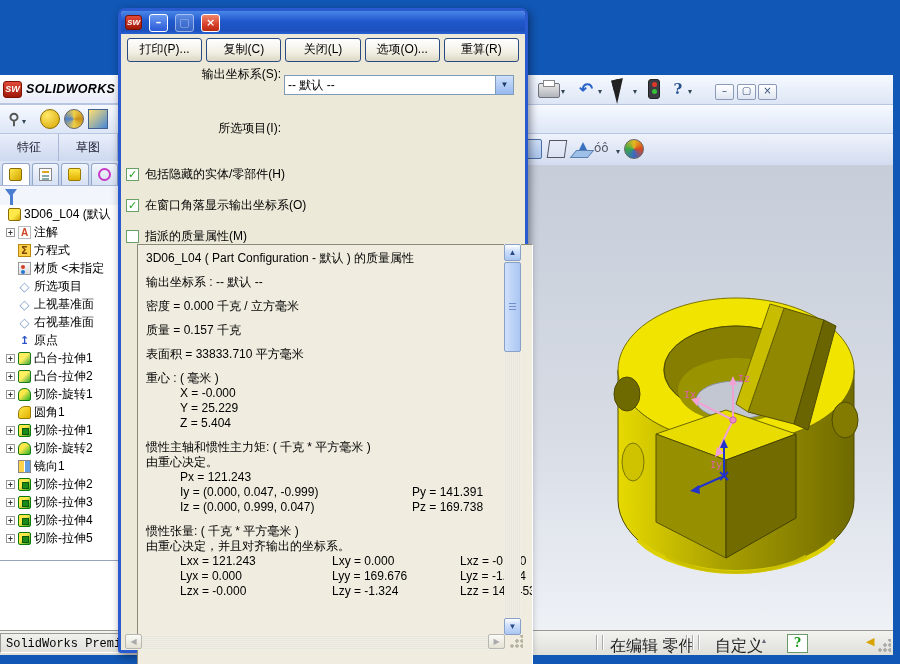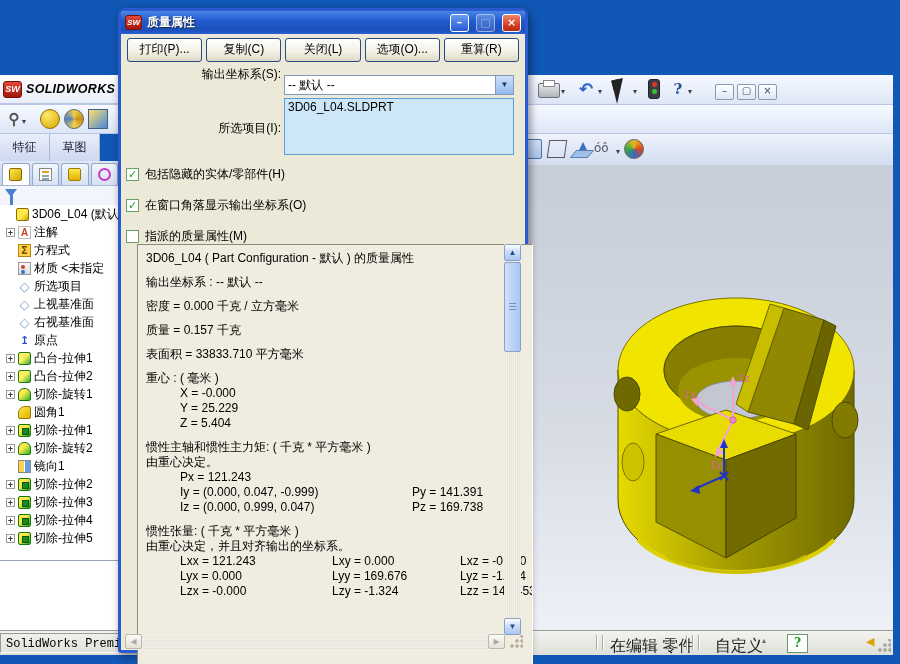--- a/index.html
+++ b/index.html
@@ -45,37 +45,37 @@
   .i-normal{background:none;}
   .i-normal::before{content:"";position:absolute;left:1px;top:10px;width:16px;height:6px;background:#9fc0e8;transform:skewX(-40deg);border:1px solid #5a80b0;}
   .i-normal::after{content:"";position:absolute;left:7px;top:-2px;width:0;height:0;border:4px solid transparent;border-bottom:8px solid #3a70c0;}
   .i-glasses{background:none;border:none;color:#556;font:12px/20px "DejaVu Sans",sans-serif;}
   .pressed{background:linear-gradient(#cdddf5,#aac4ea);border:1px solid #4a6ea8;border-radius:2px;}
   .mini{width:15px;height:13px;top:2px;border:1px solid #98a4bc;background:linear-gradient(#fcfdff,#dbe3f2);
         text-align:center;font:9px/11px "DejaVu Sans",sans-serif;color:#44536e;border-radius:2px;}
   .i-restore::after{content:"";position:absolute;left:3px;top:3px;width:6px;height:5px;border:1px solid #44536e;background:#fff;box-shadow:2px -2px 0 -0.5px #44536e;}
 
   
-  .cmdtabs{position:absolute;left:0;top:134px;width:100px;height:27px;background:linear-gradient(#e9eefb,#cdd9ef);border-bottom:1px solid #aab8d6;display:flex;}
+  .cmdtabs{position:absolute;left:0;top:134px;width:118px;height:27px;background:linear-gradient(#e9eefb,#cdd9ef);border-bottom:1px solid #aab8d6;display:flex;}
   .cmdtab{flex:1;border-right:1px solid #aab8d6;text-align:center;line-height:26px;font-size:12px;color:#223;}
   .fmtabs{position:absolute;left:0;top:161px;width:118px;height:25px;background:linear-gradient(#dfe7f6,#c3d2ec);display:flex;gap:2px;padding:2px 0 0 2px;box-sizing:border-box;border-bottom:1px solid #aab8d6;}
   .fmtab{width:26px;height:21px;border:1px solid #93a7c9;border-bottom:none;border-radius:3px 3px 0 0;background:linear-gradient(#f2f6fd,#d6e1f3);position:relative;}
   .fmtab.active{background:#fff;}
   .fmtab i{position:absolute;left:6px;top:4px;width:13px;height:13px;display:block;}
   .fi-part{background:linear-gradient(135deg,#ffe94a,#d1a500);border-radius:2px;border:1px solid #8a6d00;box-sizing:border-box;}
   .fi-prop{background:#fff;border:1px solid #888;box-sizing:border-box;}
   .fi-prop::after{content:"";display:block;margin:2px;height:2px;background:#e0a520;box-shadow:0 4px 0 #8aa,0 7px 0 #8aa;}
   .fi-conf{background:linear-gradient(#ffe94a,#e0b000);border:1px solid #9a7a00;box-sizing:border-box;border-radius:2px;}
   .fi-dimx{border-radius:50%;border:2px solid #c838c8;box-sizing:border-box;}
   .filterrow{position:absolute;left:0;top:186px;width:118px;height:19px;background:#f2f5fb;border-bottom:1px solid #c6d0e4;}
   .funnel{position:absolute;left:5px;top:3px;width:0;height:0;border-left:6px solid transparent;border-right:6px solid transparent;border-top:8px solid #4a7ed0;}
   .funnel::after{content:"";position:absolute;left:-1.5px;top:-2px;width:3px;height:10px;background:#4a7ed0;}
 
   .treepanel{position:absolute;left:0;top:205px;width:118px;height:425px;background:#ffffff;border-right:1px solid #8aa;overflow:hidden;}
-  .titem,.troot{height:18px;line-height:18px;white-space:nowrap;display:flex;align-items:center;padding-left:16px;}
+  .titem,.troot{height:18px;line-height:18px;white-space:nowrap;display:flex;align-items:center;padding-left:8px;}
   .titem{padding-left:6px;}
   .exp{width:9px;height:9px;box-sizing:border-box;border:1px solid #999;background:#fff;font:bold 8px/7px "DejaVu Sans Mono",monospace;
        text-align:center;color:#333;margin-right:3px;flex:none;}
   .exp:empty{border-color:transparent;background:transparent;}
   .ticon{width:13px;height:13px;flex:none;margin-right:3px;box-sizing:border-box;position:relative;}
   .tlabel{font-size:12px;}
   [data-icon="part"]{background:linear-gradient(135deg,#ffe94a 55%,#cfa400);border:1px solid #8a6d00;border-radius:2px;}
   [data-icon="annotations"]{background:#fff;border:1px solid #bbb;color:#c42;font:bold 10px/12px "Liberation Sans",sans-serif;text-align:center;}
   [data-icon="annotations"]::after{content:"A";}
   [data-icon="equations"]{background:#ffd24a;border:1px solid #b8860b;color:#7a4a00;font:bold 10px/12px "DejaVu Sans",sans-serif;text-align:center;}
@@ -436,21 +436,20 @@
     <span class="sttext" style="left:715px">自定义</span>
     <span class="sttext" style="left:762px;font-size:8px;color:#667">▴</span>
     <span class="sthelp" style="left:787px">?</span>
     <span class="styellow" style="left:866px">◀</span>
     <span class="grip"></span>
   </div>
 
   <div class="dialog">
     <div class="dtitle">
       <span class="swbadge">SW</span>
-      <span class="dtitletext">质量属性</span>
       <span class="dwbtn dmin">–</span>
       <span class="dwbtn dmax">▢</span>
       <span class="dwbtn dclose">×</span>
     </div>
 
     <div class="dbtnrow">
 
     <div class="xpbtn">打印(P)...</div>
         <div class="xpbtn">复制(C)</div>
         <div class="xpbtn">关闭(L)</div>
@@ -458,23 +457,20 @@
         <div class="xpbtn">重算(R)</div>
       </div>
 
     <div class="flabel" style="top:55px">输出坐标系(S):</div>
     <div class="combo">
       <span class="val">-- 默认 --</span>
       <span class="arrow">▼</span>
     </div>
 
     <div class="flabel" style="top:109px">所选项目(I):</div>
-    <div class="listbox">
-      <span>3D06_L04.SLDPRT</span>
-    </div>
 
     <div>
 
         <div class="optrow optpos" style="top: 155px;">
           <span class="cb" data-checked="true"></span>
           <span>包括隐藏的实体/零部件(H)</span>
         </div>
 
         <div class="optrow optpos" style="top: 186px;">
           <span class="cb" data-checked="true"></span>

